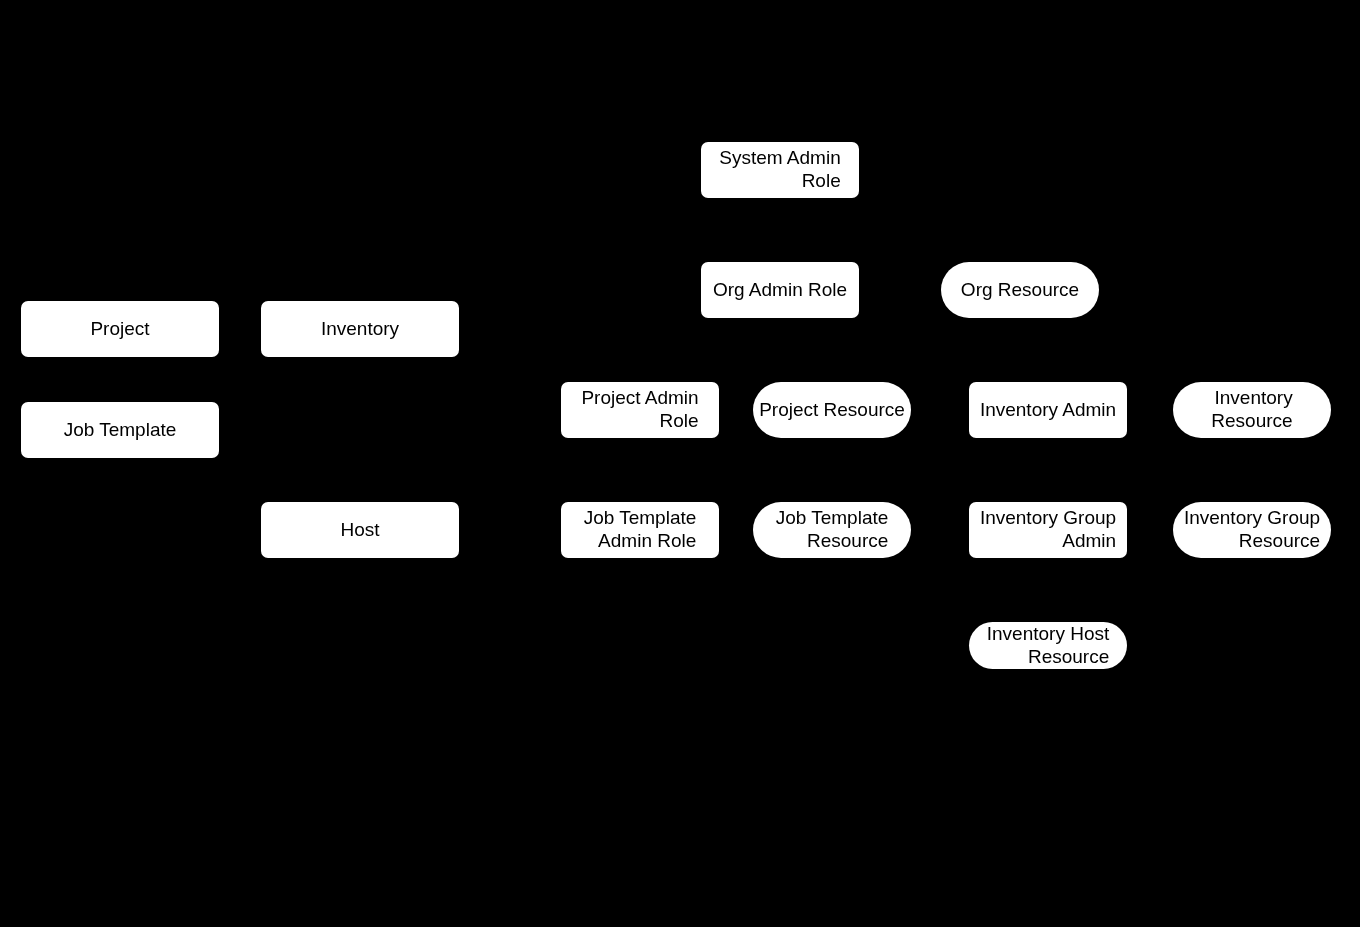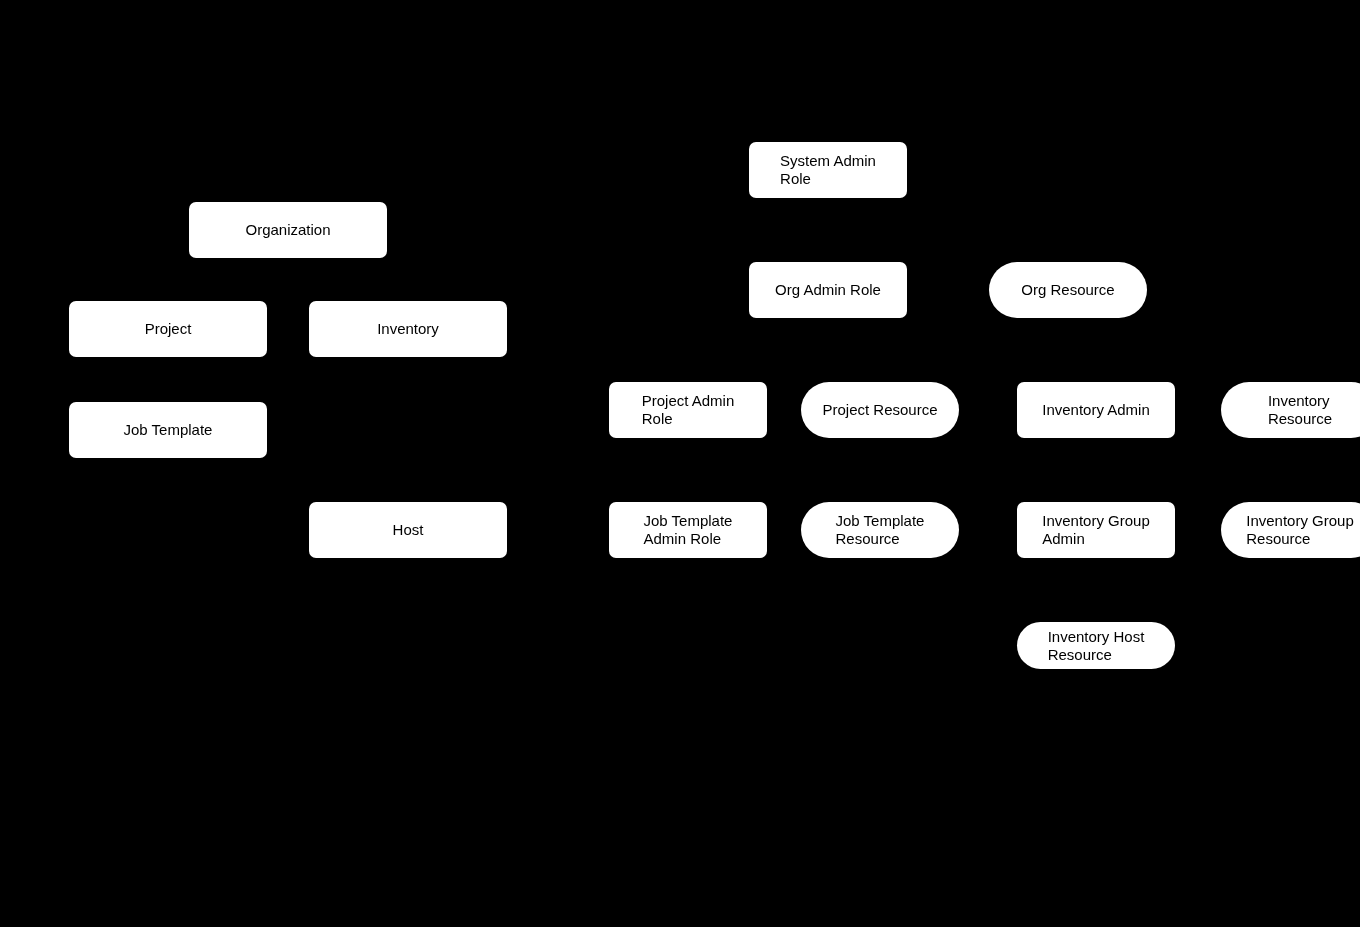--- a/index.html
+++ b/index.html
@@ -12,39 +12,37 @@
     width: 1360px;
     height: 927px;
     background: #000000;
     overflow: hidden;
     font-family: "Liberation Sans", sans-serif;
   }
   .node {
     position: absolute;
     background: #ffffff;
     color: #000000;
-    font-size: 15px;
+    font-size: 19px;
     line-height: 1.2;
     display: flex;
     align-items: center;
     justify-content: center;
-    text-align: left;
+    text-align: right;
     white-space: pre-line;
     box-sizing: border-box;
-    margin-left: 48px;
   }
   .rect { border-radius: 7px; }
   .pill { border-radius: 28px; }
 </style>
 </head>
 <body>
 
 <div class="canvas">
 
-  <div class="node rect" style="left:141px; top:202px; width:198px; height:56px;">Organization</div>
 
   <div class="node rect" style="left:21px; top:301px; width:198px; height:56px;">Project</div>
 
   <div class="node rect" style="left:261px; top:301px; width:198px; height:56px;">Inventory</div>
 
   <div class="node rect" style="left:21px; top:402px; width:198px; height:56px;">Job Template</div>
 
 
   <div class="node rect" style="left:261px; top:502px; width:198px; height:56px;">Host</div>
 

